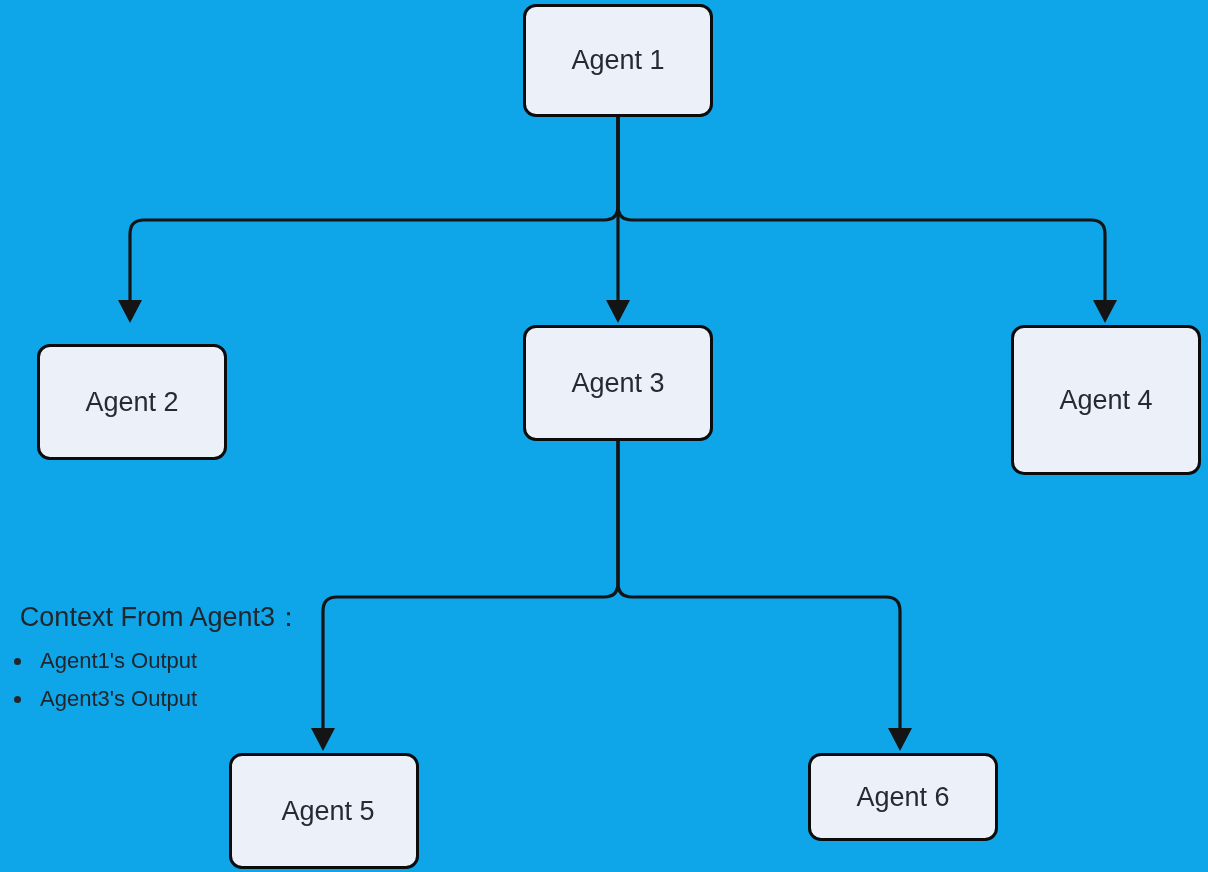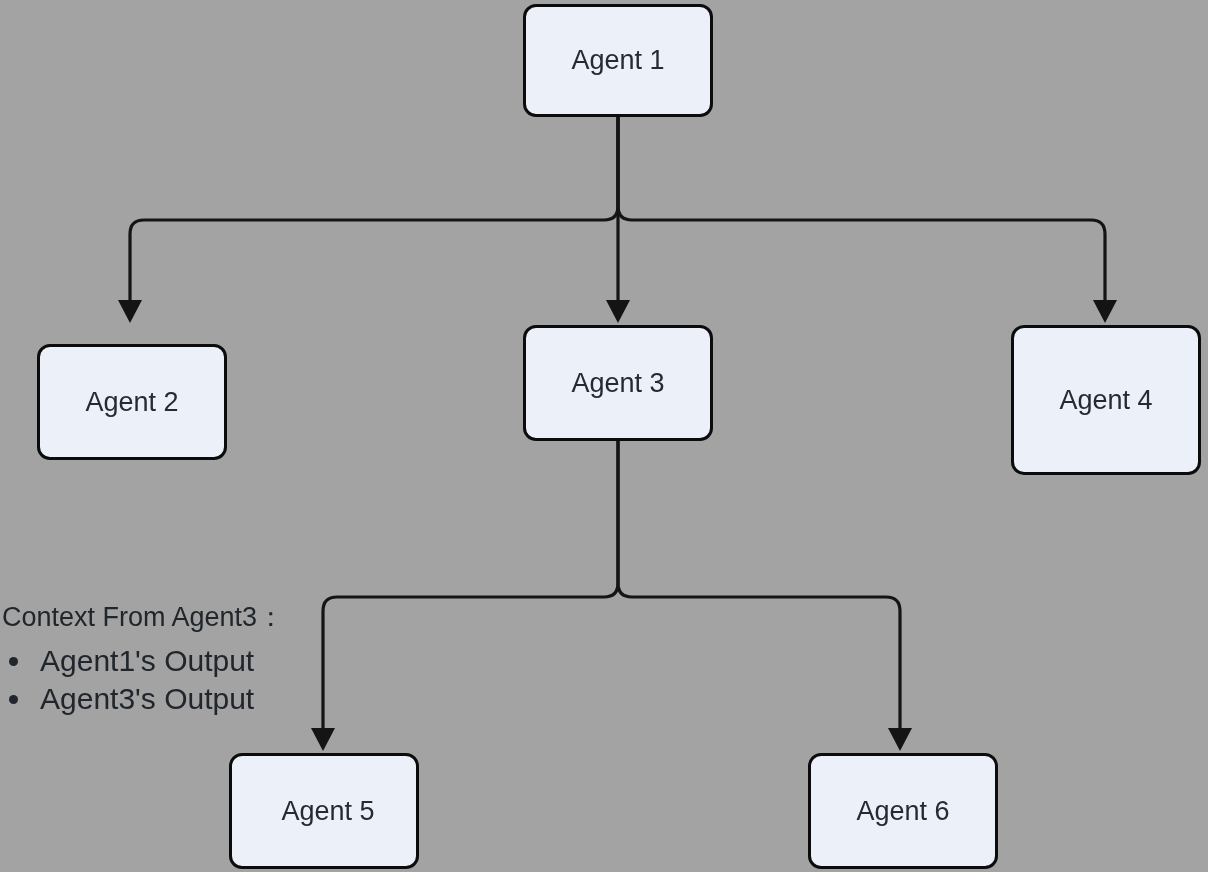--- a/index.html
+++ b/index.html
@@ -4,21 +4,21 @@
 <style>
   html, body {
     margin: 0;
     padding: 0;
     background: #ffffff;
   }
   .canvas {
     position: relative;
     width: 1208px;
     height: 872px;
-    background: #a3a3a3;
+    background: #0ea5e9;
     font-family: "Liberation Sans", "DejaVu Sans", sans-serif;
     overflow: hidden;
   }
   .edges {
     position: absolute;
     left: 0;
     top: 0;
     width: 1208px;
     height: 872px;
   }
@@ -41,39 +41,40 @@
     align-items: center;
     justify-content: center;
     font-size: 27px;
     color: #262b33;
   }
   .node-agent1 { left: 523px; top: 4px;   width: 190px; height: 113px; }
   .node-agent2 { left: 37px;  top: 344px; width: 190px; height: 116px; }
   .node-agent3 { left: 523px; top: 325px; width: 190px; height: 116px; }
   .node-agent4 { left: 1011px;top: 325px; width: 190px; height: 150px; }
   .node-agent5 { left: 229px; top: 753px; width: 190px; height: 116px; padding-left: 8px; }
-  .node-agent6 { left: 808px; top: 753px; width: 190px; height: 116px; }
+  .node-agent6 { left: 808px; top: 753px; width: 190px; height: 88px; }
   .annotation {
     position: absolute;
     left: 2px;
     top: 601px;
     width: 300px;
     color: #21262c;
   }
   .annotation-title {
     font-size: 27px;
     line-height: 32px;
+    text-align: right;
   }
   .annotation-list {
     margin: 9px 0 0 0;
     padding: 0 0 0 32px;
     list-style: disc;
   }
   .annotation-list li {
-    font-size: 30px;
+    font-size: 22px;
     line-height: 38px;
     padding-left: 6px;
   }
 </style>
 </head>
 <body>
 
 <div class="canvas">
 
   <svg class="edges" width="1208" height="872" viewBox="0 0 1208 872" xmlns="http://www.w3.org/2000/svg">

